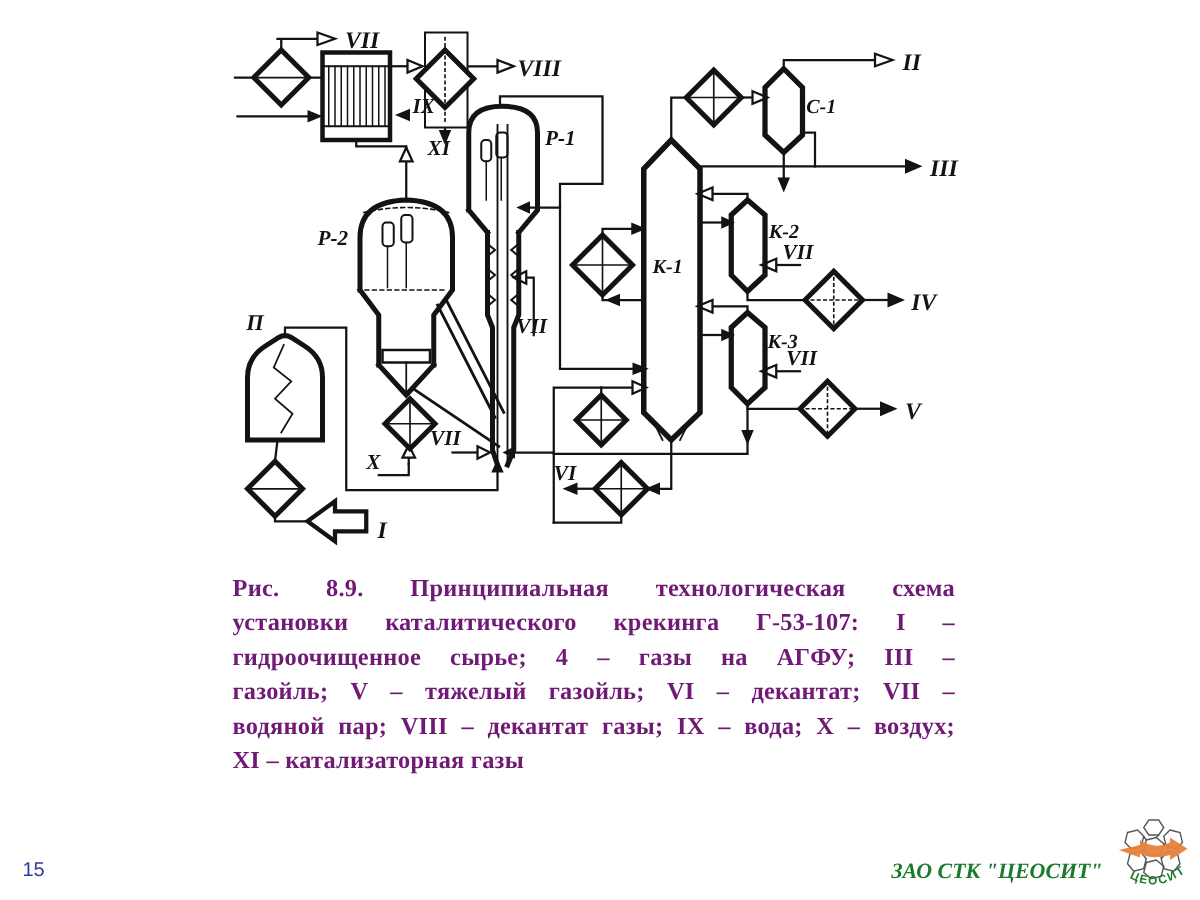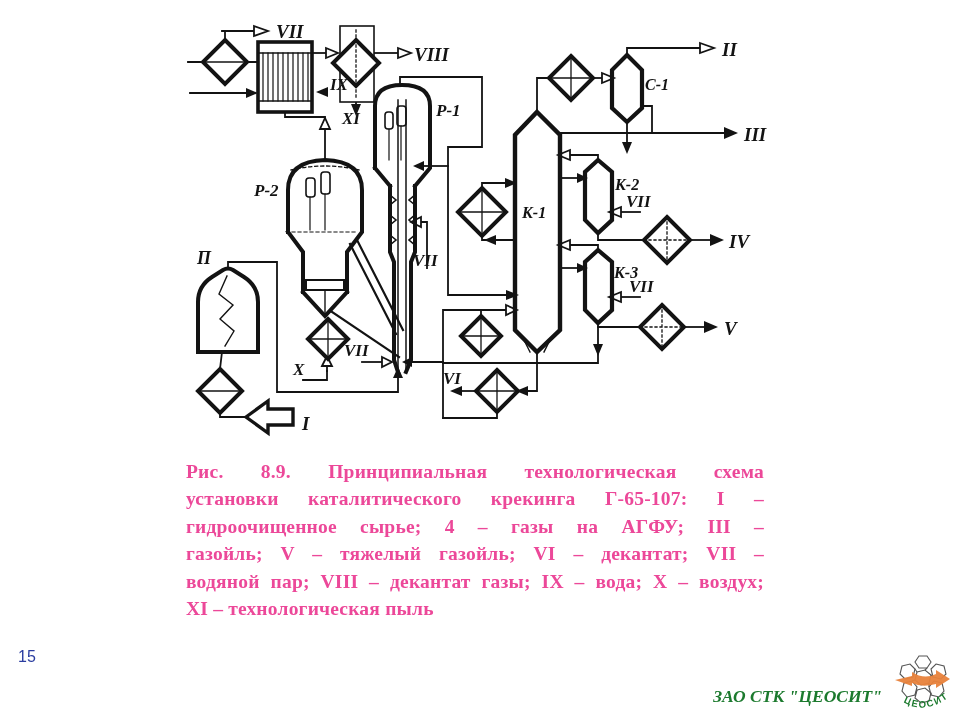--- a/index.html
+++ b/index.html
@@ -5,27 +5,27 @@
   html,body{margin:0;padding:0;}
   body{
     width:960px;height:720px;position:relative;background:#ffffff;
     font-family:"Liberation Serif",serif;overflow:hidden;
   }
   .slide{position:absolute;inset:0;}
   svg text{user-select:none;}
   .dlabel{font-family:"Liberation Serif",serif;font-style:italic;font-weight:bold;fill:#131313;}
   .caption{
     position:absolute;left:186px;top:458px;width:578px;
-    font-weight:bold;font-size:19.5px;line-height:27.4px;color:#ec4899;
+    font-weight:bold;font-size:19.5px;line-height:27.4px;color:#701a75;
     letter-spacing:.2px;
   }
   .cap-line{text-align:justify;text-align-last:justify;white-space:normal;}
   .cap-line.last{text-align-last:left;}
   .page-number{
-    position:absolute;left:18px;top:648px;
+    position:absolute;left:18px;top:688px;
     font-family:"Liberation Sans",sans-serif;font-size:16px;color:#2b3da0;
   }
   .footer-company{
     position:absolute;right:78px;top:686px;
     font-family:"Liberation Serif",serif;font-style:italic;font-weight:bold;
     font-size:17.5px;color:#1c7a2e;white-space:nowrap;
   }
   .logo{position:absolute;left:892px;top:650px;width:64px;height:68px;}
 </style>
 </head>
@@ -259,25 +259,25 @@
     <text class="dlabel" x="722" y="56" font-size="19">II</text>
     <text class="dlabel" x="744" y="141" font-size="19">III</text>
     <text class="dlabel" x="729" y="248" font-size="19">IV</text>
     <text class="dlabel" x="724" y="335" font-size="19">V</text>
     <text class="dlabel" x="443" y="384" font-size="17">VI</text>
   </g>
 </svg>
 
 <div class="caption">
   <div class="cap-line">Рис. 8.9. Принципиальная технологическая схема</div>
-  <div class="cap-line">установки каталитического крекинга Г-65-107: I –</div>
+  <div class="cap-line">установки каталитического крекинга Г-53-107: I –</div>
   <div class="cap-line">гидроочищенное сырье; 4 – газы на АГФУ; III –</div>
   <div class="cap-line">газойль; V – тяжелый газойль; VI – декантат; VII –</div>
   <div class="cap-line">водяной пар; VIII – декантат газы; IX – вода; X – воздух;</div>
-  <div class="cap-line last">XI – технологическая пыль</div>
+  <div class="cap-line last">XI – катализаторная газы</div>
 </div>
 
 <div class="page-number">15</div>
 <div class="footer-company">ЗАО СТК "ЦЕОСИТ"</div>
 
 <svg class="logo" viewBox="0 0 64 68">
   <g stroke="#555555" stroke-width="1.1" fill="none">
     <path d="M27,6 L35,6 L39,12 L35,18 L27,18 L23,12 Z"></path>
     <path d="M10,16 L18,14 L23,19 L21,27 L13,29 L8,24 Z"></path>
     <path d="M44,14 L52,16 L54,24 L49,29 L41,27 L39,19 Z"></path>

